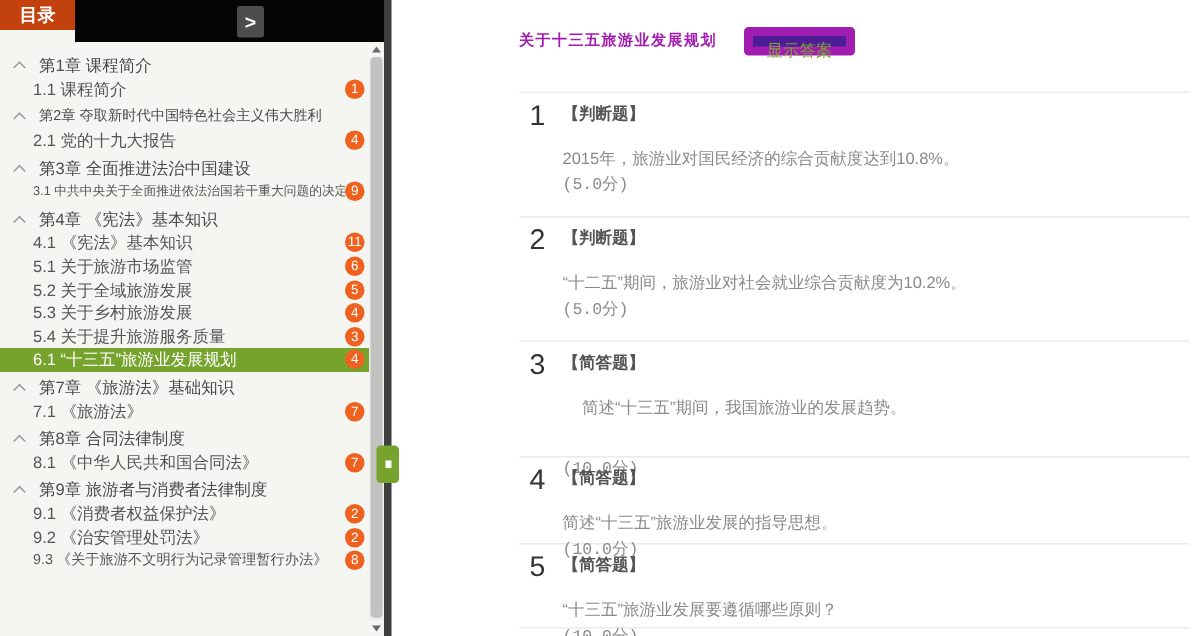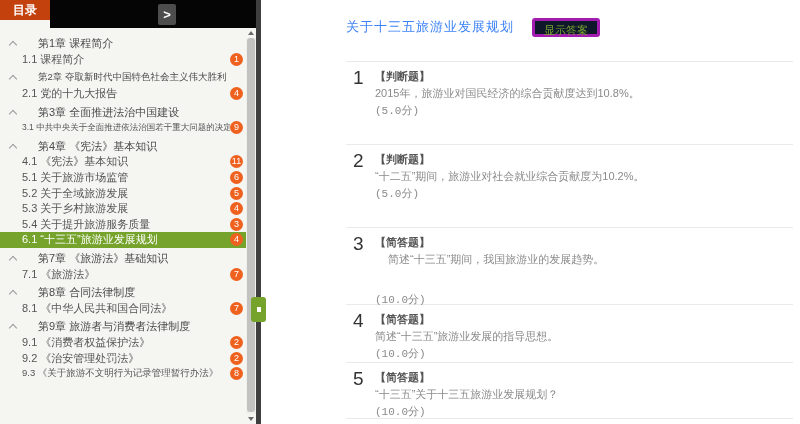--- a/index.html
+++ b/index.html
@@ -12,21 +12,21 @@
   .side-top { display:flex; height:28px; position:relative; z-index:3; }
   .toc-tab { width:50px; height:20px; background:#c2410c; color:#fff; font-size:12px;
              display:flex; align-items:center; justify-content:center; cursor:pointer;font-weight:bold; }
   .topbar { flex:1; background:#050505; display:flex; align-items:center; }
   .collapse-btn { margin-left:108px; width:18px; height:21px; background:#4d4d4d; border:none;
                   border-radius:2px; color:#fff; display:flex; align-items:center; justify-content:center;
                   cursor:pointer; font-size:13px; font-weight:bold; line-height:1; }
 
   .toc { position:absolute; top:28px; left:0; right:10px; bottom:0; padding-top:5px; overflow:hidden; }
   .toc-row { display:flex; align-items:center; height:15.6px; font-size:11px; color:#555; cursor:pointer; }
-  .toc-row.chapter { margin-top:3px; color:#4a4a4a; padding-left:10px;gap:12px; }
+  .toc-row.chapter { margin-top:3px; color:#4a4a4a; padding-left:10px; }
   .caret { width:6px; height:6px; border-top:1.5px solid #9a9a9a; border-left:1.5px solid #9a9a9a;
            transform:rotate(45deg); margin:3px 10px 0 0; flex:none; }
   .toc-row.section { padding-left:22px; }
   .toc-row.section .toc-label { flex:1; white-space:nowrap; overflow:hidden; }
   .toc-label.long { font-size:9.5px; }
   .toc-label.xlong { font-size:8.5px; }
   .badge { flex:none; min-width:13px; height:13px; border-radius:7px; background:#ef611e; color:#fff;
            font-size:9px; line-height:13px; text-align:center; margin-right:3px; padding:0 1px; }
   .toc-row.selected { background:#76a32c; color:#fff; }
 
@@ -40,34 +40,34 @@
 
   
   .divider-strip { width:5px; height:424px; background:#3f3f3f; flex:none; position:relative; z-index:4; }
   .handle { position:absolute; top:297px; left:-5px; width:15px; height:25px; background:#76a32c;
             border-radius:3px; display:flex; align-items:center; justify-content:center; cursor:pointer; }
   .handle-dot { width:4px; height:5px; background:#fff; }
 
   
   .main { flex:1; position:relative; padding:0 7px 0 85px; background:#fff; }
   .title-row { display:flex; align-items:center; margin-top:16px; height:22px; }
-  .page-title { font-size:13px; color:#3b82f6; font-weight:normal; letter-spacing:1px; }
-  .show-answer { margin-left:18px; font-size:11px; color:#7aa733; background:#0f172a;
-                 border:3px solid #a21caf; border-radius:3px; padding:2px 9px; height:19px; cursor:pointer; }
+  .page-title { font-size:10px; color:#a21caf; font-weight:bold; letter-spacing:1px; }
+  .show-answer { margin-left:18px; font-size:11px; color:#7aa733; background:#4c1d95;
+                 border:6px solid #a21caf; border-radius:3px; padding:2px 9px; height:19px; cursor:pointer; }
   .questions { margin-top:23px; }
   .q-block { display:flex; border-top:1px solid #eaeaea; padding-top:6px; }
   .q-block:nth-of-type(1){ height:83px; }
   .q-block:nth-of-type(2){ height:83px; }
   .q-block:nth-of-type(3){ height:77px; }
   .q-block:nth-of-type(4){ height:58px; }
   .q-block:nth-of-type(5){ height:57px; border-bottom:1px solid #eaeaea; }
   .q-num { width:29px; font-size:19px; color:#333; padding-left:7px; flex:none; line-height:20px; }
   .q-body { flex:1; font-size:11px; }
   .q-type { color:#555; font-weight:bold; line-height:16px; }
-  .q-text { color:#8a8a8a; line-height:17px; margin-top:1px; }
+  .q-text { color:#8a8a8a; line-height:17px; margin-top:14px; }
   .q-score { color:#8a8a8a; line-height:17px; margin-top:1px;font-family:Liberation Mono, monospace; }
   .q-block:nth-of-type(3) .q-text { padding-left:13px; }
   .q-block:nth-of-type(3) .q-score { margin-top:24px; }
 </style>
 </head>
 <body>
 
 <div class="screen">
 
   <aside class="sidebar">
@@ -217,20 +217,20 @@
     <div class="q-body">
       <div class="q-type">【简答题】</div>
       <div class="q-text">简述“十三五”旅游业发展的指导思想。</div>
       <div class="q-score">(10.0分)</div>
     </div>
   </section>
         <section class="q-block">
     <div class="q-num">5</div>
     <div class="q-body">
       <div class="q-type">【简答题】</div>
-      <div class="q-text">“十三五”关于十三五旅游业发展规划？</div>
+      <div class="q-text">“十三五”旅游业发展要遵循哪些原则？</div>
       <div class="q-score">(10.0分)</div>
     </div>
   </section>
       </div>
   </main>
 
 </div>
 
 </body></html>

